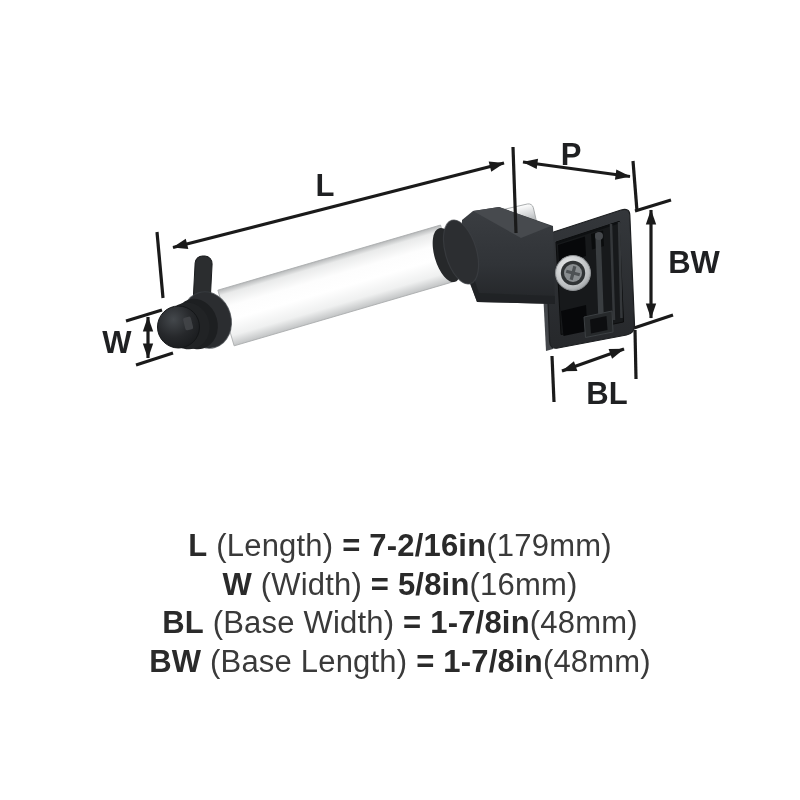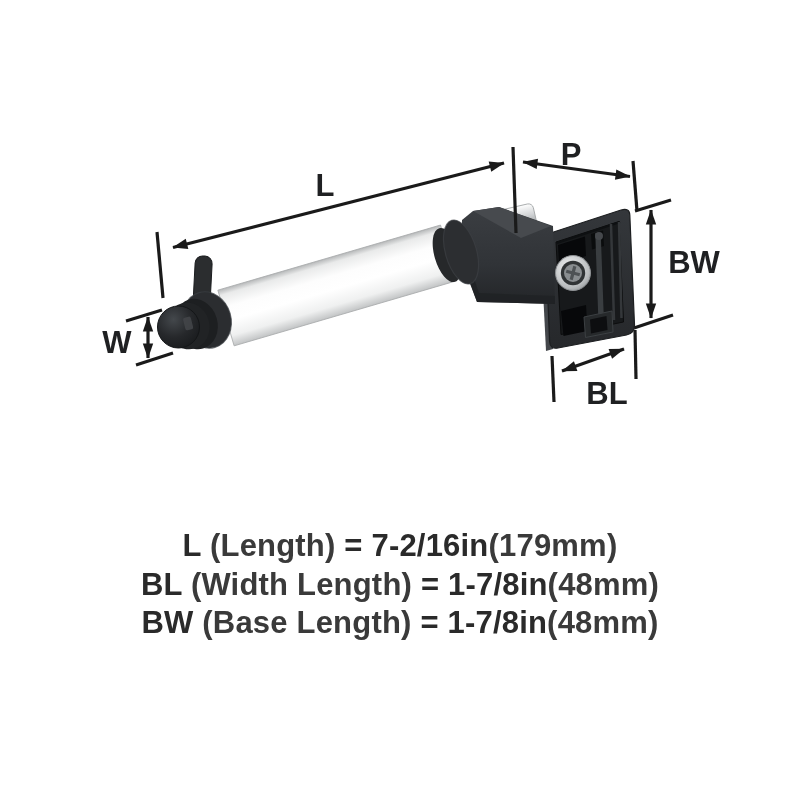--- a/index.html
+++ b/index.html
@@ -12,21 +12,21 @@
     font-family:"Liberation Sans",sans-serif;
     font-weight:700;font-size:31px;fill:#1f2022;
   }
   #specs{
     position:absolute;top:527px;left:0;width:800px;
     text-align:center;color:#353535;
     font-size:31px;line-height:38.6px;letter-spacing:.2px;
     white-space:nowrap;
   }
   .spec-line .b{font-weight:700;color:#2a2a2a;}
-  .spec-line .r{font-weight:700;color:#3a3a3a;}
+  .spec-line .r{font-weight:400;color:#3a3a3a;}
 </style>
 </head>
 <body>
 
 <svg id="figure" width="800" height="500" viewBox="0 0 800 500" aria-hidden="true">
   <defs>
     <marker id="arr" markerUnits="userSpaceOnUse" markerWidth="16" markerHeight="12" viewBox="0 0 16 12" refX="15" refY="6" orient="auto-start-reverse">
       <path d="M0.5,0.8 L15.5,6 L0.5,11.2 Z" fill="#1a1a1a"></path>
     </marker>
     <linearGradient id="tubeGrad" x1="0" y1="0" x2="0" y2="1">
@@ -160,15 +160,16 @@
 
   <text class="dim-label" x="325" y="196" text-anchor="middle">L</text>
   <text class="dim-label" x="571" y="165" text-anchor="middle">P</text>
   <text class="dim-label" x="694" y="273" text-anchor="middle">BW</text>
   <text class="dim-label" x="607" y="404" text-anchor="middle">BL</text>
   <text class="dim-label" x="117" y="353" text-anchor="middle">W</text>
 </svg>
 
 <div id="specs">
   <div class="spec-line"><span class="b">L</span><span class="r"> (Length) </span><span class="b">= 7-2/16in</span><span class="r">(179mm)</span></div>
-  <div class="spec-line"><span class="b">BL</span><span class="r"> (Width Length) </span><span class="b">= 1-7/8in</span><span class="r">(48mm)</span></div>
+  <div class="spec-line"><span class="b">W</span><span class="r"> (Width) </span><span class="b">= 5/8in</span><span class="r">(16mm)</span></div>
+  <div class="spec-line"><span class="b">BL</span><span class="r"> (Base Width) </span><span class="b">= 1-7/8in</span><span class="r">(48mm)</span></div>
   <div class="spec-line"><span class="b">BW</span><span class="r"> (Base Length) </span><span class="b">= 1-7/8in</span><span class="r">(48mm)</span></div>
 </div>
 
 </body></html>

